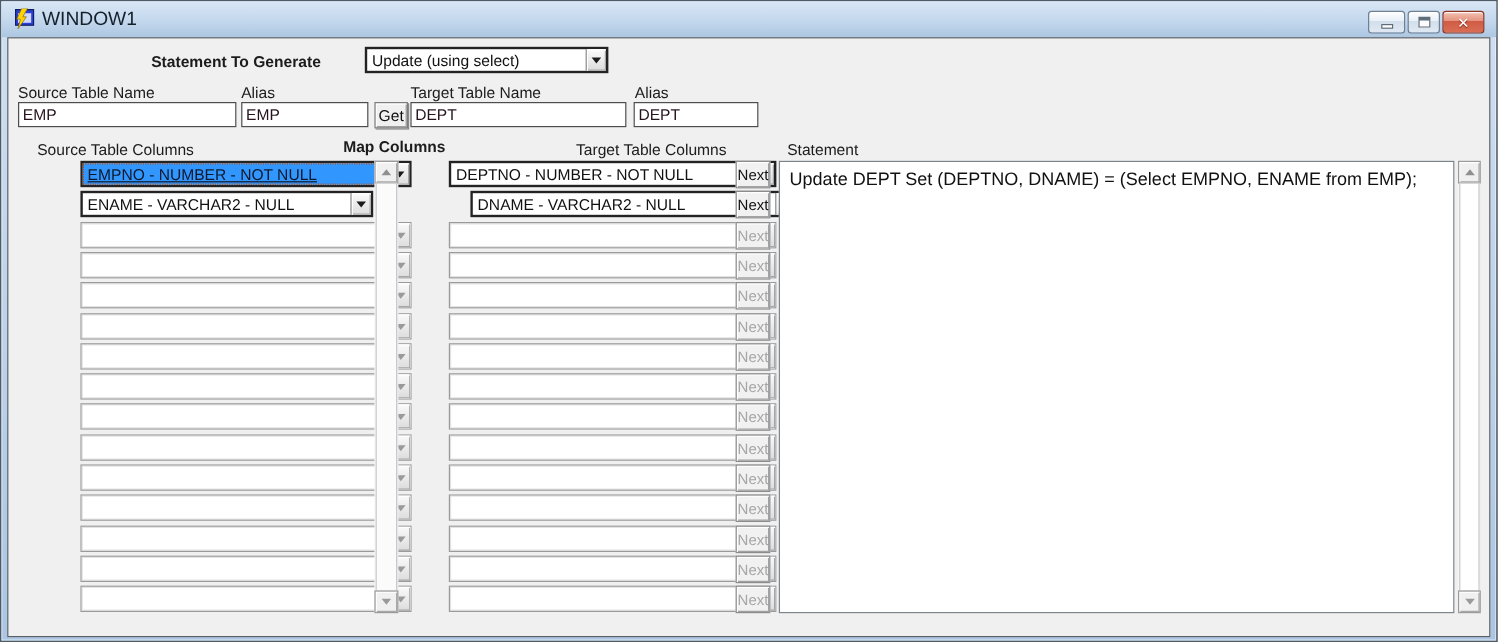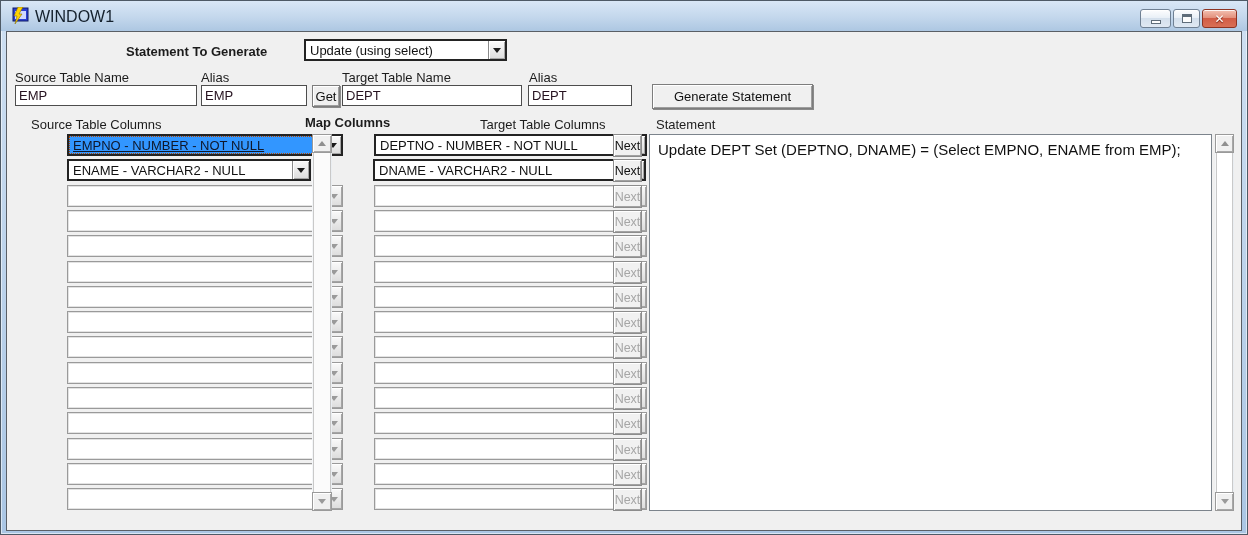--- a/index.html
+++ b/index.html
@@ -129,24 +129,23 @@
   <div class="lbl" style="left:14px;  top:69px;">Source Table Name</div>
   <div class="lbl" style="left:200px; top:69px;">Alias</div>
   <div class="lbl" style="left:341px; top:69px;">Target Table Name</div>
   <div class="lbl" style="left:528px; top:69px;">Alias</div>
 
   <input class="tinput" style="left: 14px; top: 84px; width: 182px;" value="EMP">
   <input class="tinput" style="left: 200px; top: 84px; width: 106px;" value="EMP">
   <div class="pushbtn" style="left:311px; top:84px; width:28px; height:22px;">Get</div>
   <input class="tinput" style="left: 341px; top: 84px; width: 180px;" value="DEPT">
   <input class="tinput" style="left: 527px; top: 84px; width: 104px;" value="DEPT">
-  <div class="pushbtn" style="left:651px; top:83px; width:161px; height:25px;">Generate Statement</div>
 
   <div class="lbl" style="left:30px;  top:116px;">Source Table Columns</div>
-  <div class="lbl bold" style="left:285px; top:114px;margin-left:19px;">Map Columns</div>
+  <div class="lbl bold" style="left:285px; top:114px;">Map Columns</div>
   <div class="lbl" style="left:479px; top:116px;">Target Table Columns</div>
   <div class="lbl" style="left:655px; top:116px;">Statement</div>
 
   <div id="grid">
       <div class="combo" style="left: 30px; top: 133px; width: 276px;">
         <span class="combo-text selected">EMPNO - NUMBER - NOT NULL</span>
         <span class="combo-arrow">
           <i class="tri-down"></i>
         </span>
       </div>
@@ -156,21 +155,21 @@
           <i class="tri-down"></i>
         </span>
       </div>
       <div class="next-btn" style="left: 612px; top: 133px;">Next</div>
       <div class="combo" style="left: 30px; top: 158px; width: 244px;">
         <span class="combo-text">ENAME - VARCHAR2 - NULL</span>
         <span class="combo-arrow">
           <i class="tri-down"></i>
         </span>
       </div>
-      <div class="combo" style="left: 336px; top: 158px; width: 273px;">
+      <div class="combo" style="left: 355px; top: 158px; width: 273px;">
         <span class="combo-text">DNAME - VARCHAR2 - NULL</span>
         <span class="combo-arrow">
           <i class="tri-down"></i>
         </span>
       </div>
       <div class="next-btn" style="left: 612px; top: 158px;">Next</div>
       <div class="combo disabled" style="left: 30px; top: 184px; width: 276px;">
         <span class="combo-text"></span>
         <span class="combo-arrow">
           <i class="tri-down"></i>

